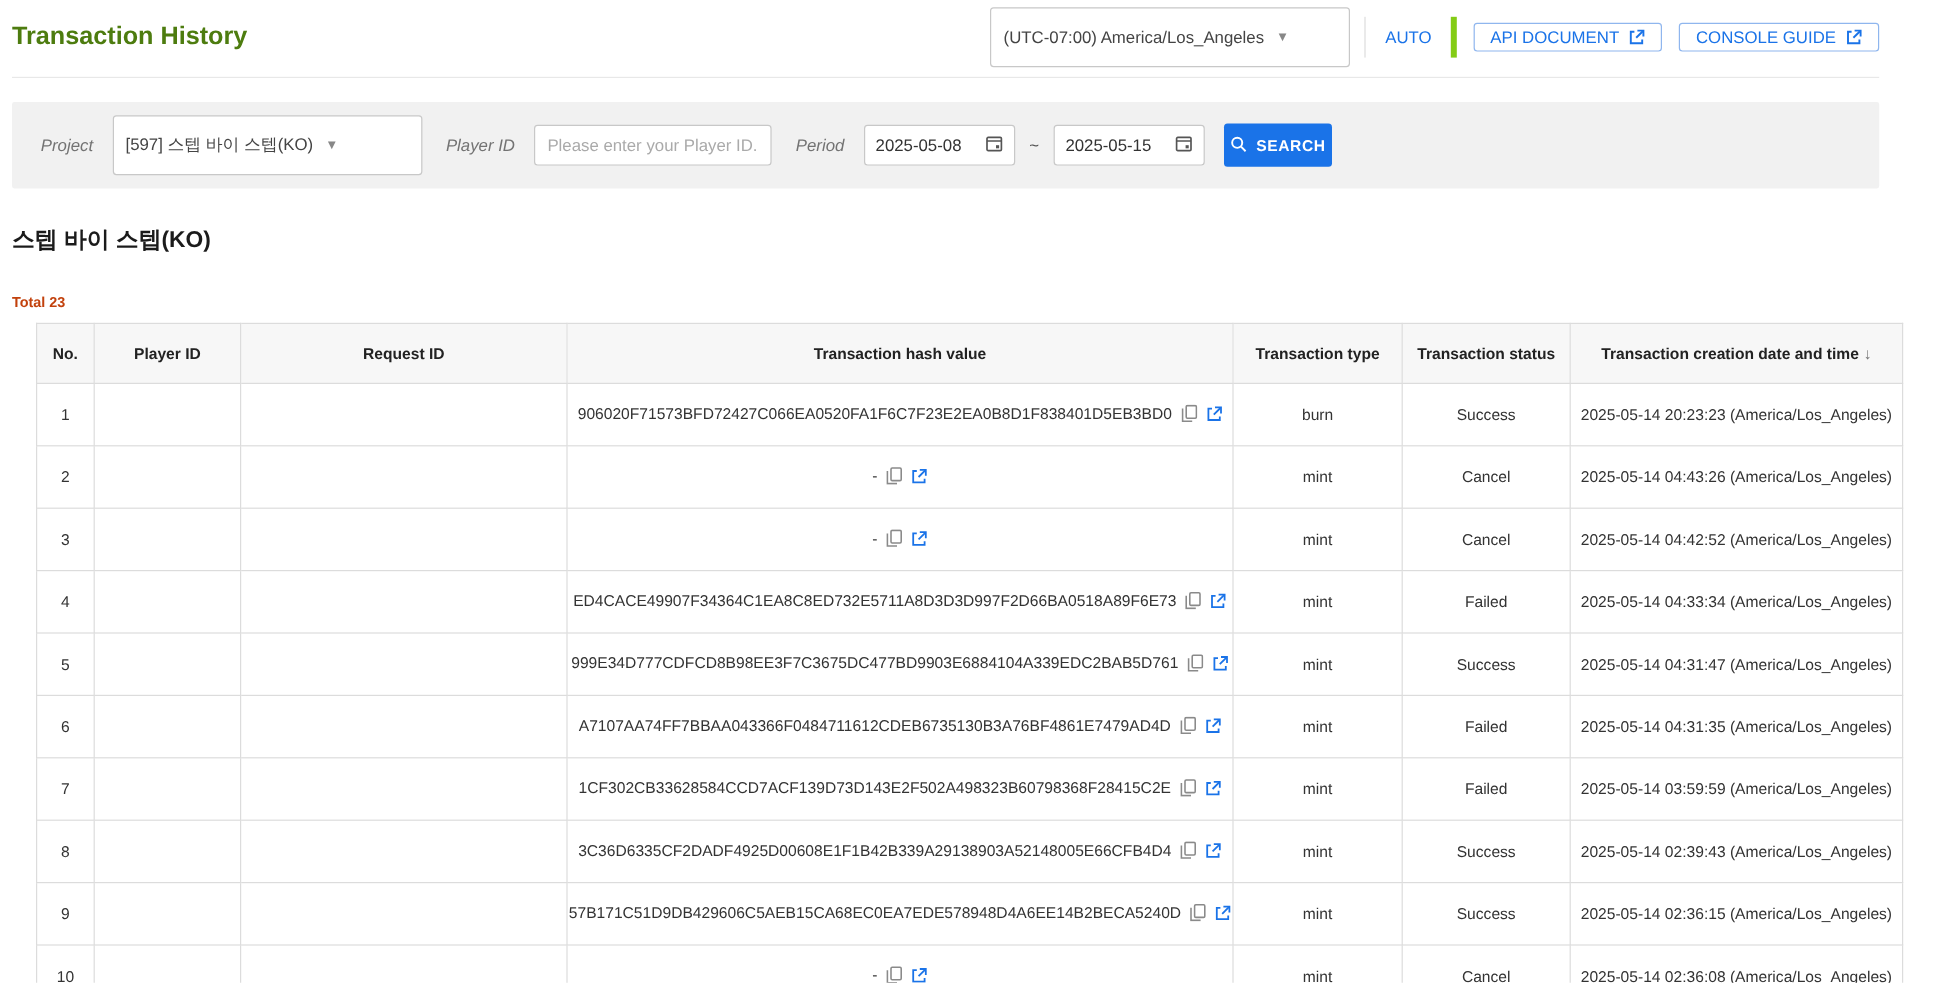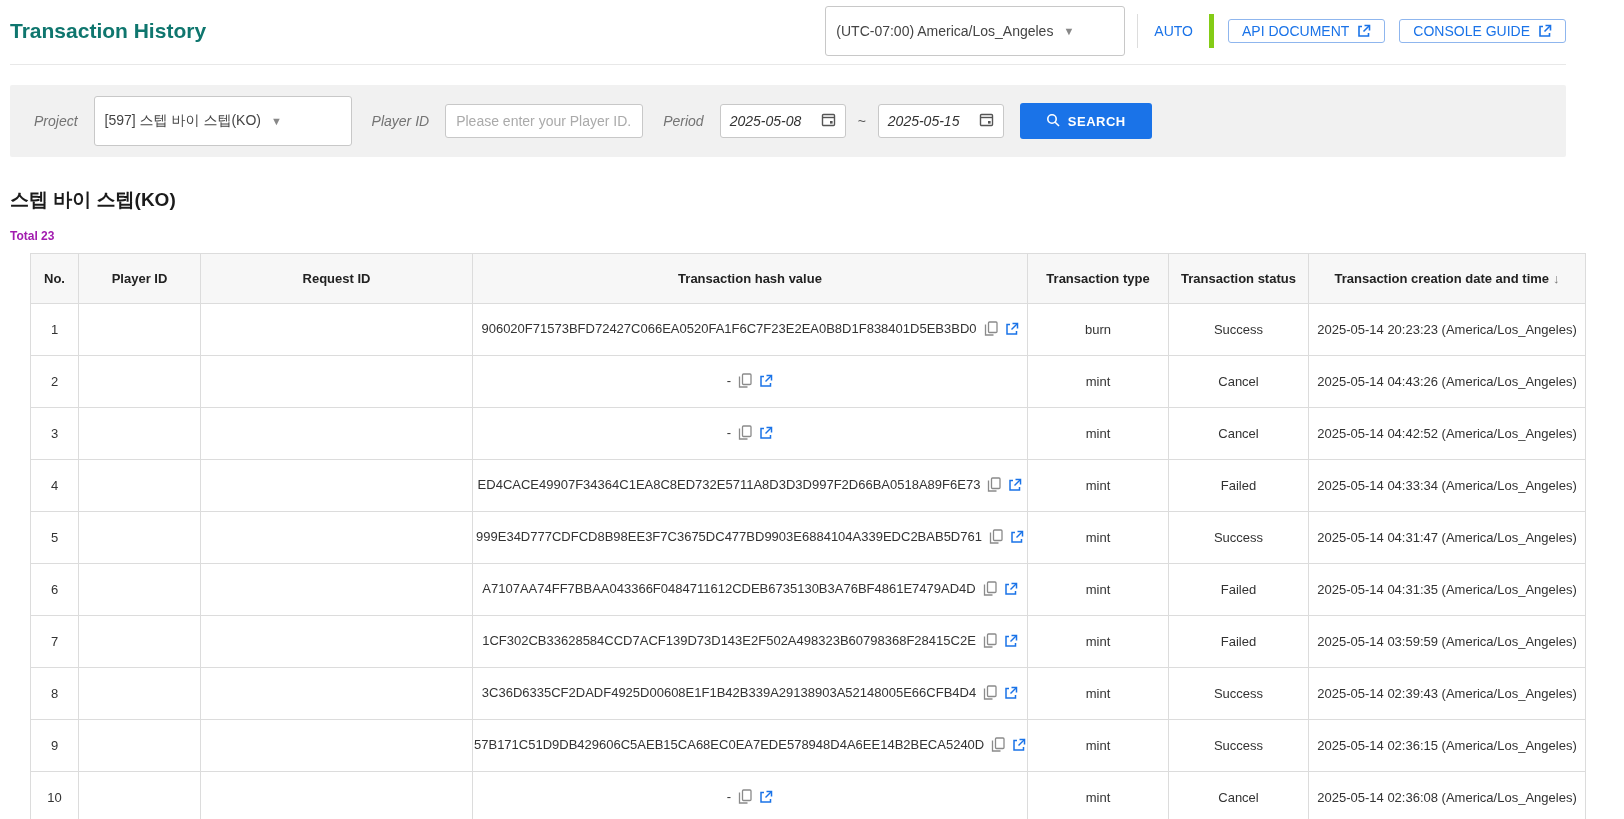--- a/index.html
+++ b/index.html
@@ -17,21 +17,21 @@
     overflow:hidden;
   }
   .content{margin:0 58px 0 10px;}
 
   
   .top-header{
     display:flex;align-items:center;justify-content:space-between;
     padding:6px 0 8px 0;
     border-bottom:1px solid #e8e8e8;
   }
-  .page-title{font-size:21px;font-weight:bold;color:#0f766e;margin:0;}
+  .page-title{font-size:21px;font-weight:bold;color:#4d7c0f;margin:0;}
   .header-right{display:flex;align-items:center;gap:14px;}
   .tz-group{display:flex;align-items:center;}
   .select-box{
     display:flex;align-items:center;
     height:50px;border:1px solid #c8c8c8;border-radius:3px;
     background:#fff;padding:0 10px;font-size:14px;color:#444;
     min-width:300px;cursor:pointer;
   }
   .chevron{color:#888;font-size:11px;margin-left:10px;}
   .auto-btn{
@@ -57,34 +57,34 @@
   .project-select{min-width:258px;}
   .text-input{
     height:34px;width:198px;border:1px solid #c8c8c8;border-radius:3px;
     background:#fff;padding:0 10px;font-size:14px;color:#000000;
     font-family:"Liberation Sans","DejaVu Sans",sans-serif;
   }
   .text-input::placeholder{color:#aaa;}
   .date-box{
     display:flex;align-items:center;justify-content:space-between;
     height:34px;width:126px;border:1px solid #c8c8c8;border-radius:3px;
-    background:#fff;padding:0 9px;font-size:14px;color:#333;cursor:pointer;font-style:italic;
+    background:#fff;padding:0 9px;font-size:14px;color:#333;cursor:pointer;
   }
   .tilde{font-size:14px;color:#555;margin:0 -2px;}
   .search-btn{
     height:36px;display:flex;align-items:center;gap:8px;
     background:var(--accent);color:#fff;border:none;border-radius:3px;
     font-size:13px;font-weight:bold;letter-spacing:.5px;
-    padding:0 26px;cursor:pointer;margin-left:2px;
+    padding:0 5px;cursor:pointer;margin-left:2px;
     font-family:"Liberation Sans","DejaVu Sans",sans-serif;
   }
 
   
   .section-title{font-size:19px;font-weight:bold;color:#1b1b1b;margin:30px 0 0 0;}
-  .total-label{font-size:12px;font-weight:bold;color:#a21caf;margin-top:16px;}
+  .total-label{font-size:12px;font-weight:bold;color:#c2410c;margin-top:32px;}
 
   
   table{
     width:100%;border-collapse:collapse;margin-top:10px;table-layout:fixed;
     font-size:13px;
     margin-left:20px;
   }
   th,td{
     border:1px solid var(--border);
     text-align:center;vertical-align:middle;

